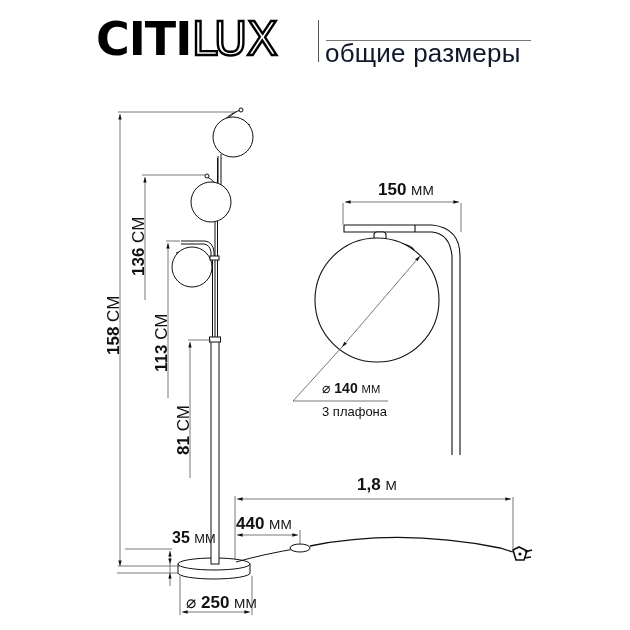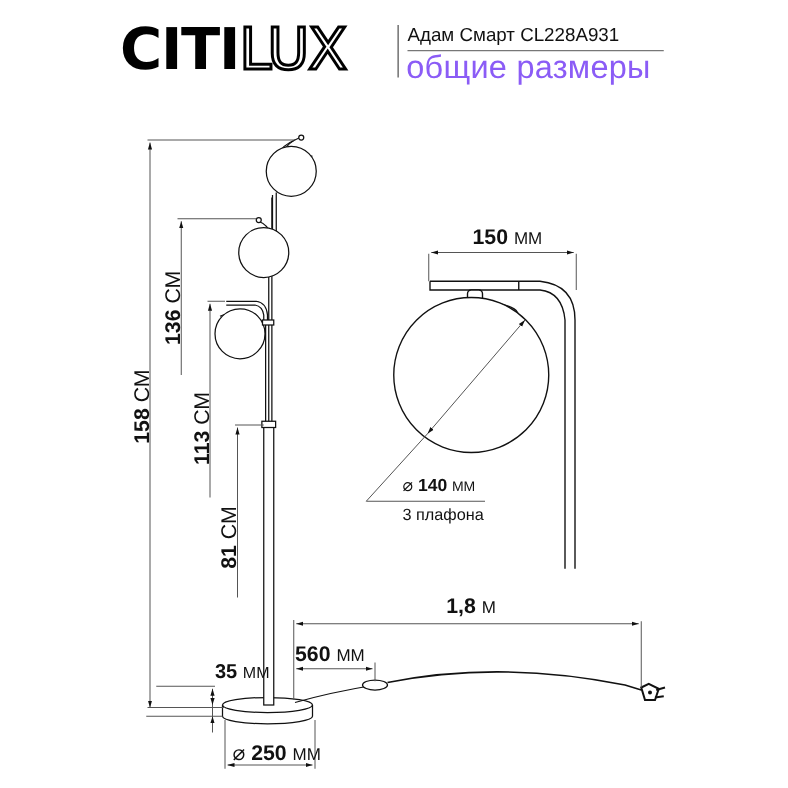--- a/index.html
+++ b/index.html
@@ -4,37 +4,36 @@
 <style>
   html, body { margin:0; padding:0; background:#ffffff; }
   body { width:630px; height:630px; position:relative; overflow:hidden; font-family:"Liberation Sans", sans-serif; color:#111; }
   .header { position:absolute; left:0; top:0; width:630px; height:80px; }
   .logo { position:absolute; left:96px; top:16px; height:50px; display:flex; align-items:flex-start; }
   .logo-solid { font-family:"DejaVu Sans", sans-serif; font-weight:bold; font-size:46px; letter-spacing:-1px; color:#000; line-height:1; }
   .logo-outline { font-family:"DejaVu Sans", sans-serif; font-weight:normal; font-size:46px; letter-spacing:-1px; color:#fff; -webkit-text-stroke:2.4px #000; line-height:1; }
   .header-divider { position:absolute; left:318px; top:20px; width:1px; height:42px; background:#555; }
   .product-name { position:absolute; left:326px; top:20px; font-size:15px; color:#111; }
   .subtitle-rule { position:absolute; left:326px; top:40px; width:205px; height:1px; background:#777; }
-  .subtitle { position:absolute; left:325px; top:38px; font-size:26px; color:#8b5cf6; letter-spacing:0.2px; }
+  .subtitle { position:absolute; left:325px; top:38px; font-size:26px; color:#0f172a; letter-spacing:0.2px; }
   svg.drawing { position:absolute; left:0; top:0; }
   .lbl { position:absolute; white-space:nowrap; color:#111; }
   .lbl b { font-weight:bold; font-family:"Liberation Sans", sans-serif; }
   .lbl .unit { font-size:0.8em; }
   .vlbl { position:absolute; transform-origin:left top; transform:rotate(-90deg); white-space:nowrap; }
 </style>
 </head>
 <body>
 
 <div class="header">
   <div class="logo">
     <span class="logo-solid">CITI</span>
       <span class="logo-outline">LUX</span>
   </div>
   <div class="header-divider"></div>
-  <div class="product-name">Адам Смарт CL228A931</div>
   <div class="subtitle-rule"></div>
   <div class="subtitle">общие размеры</div>
 </div>
 
 <svg class="drawing" width="630" height="630" viewBox="0 0 630 630" xmlns="http://www.w3.org/2000/svg">
   <defs>
     <marker id="arr" viewBox="0 0 10 10" refX="10" refY="5" markerWidth="7" markerHeight="7" orient="auto-start-reverse">
       <path d="M0,2 L10,5 L0,8 z" fill="#111"></path>
     </marker>
   </defs>
@@ -146,17 +145,17 @@
   </g>
 </svg>
 
 <div class="vlbl" style="left:104px;top:355px;font-size:17px;"><b>158</b> <span class="unit">СМ</span></div>
 <div class="vlbl" style="left:129px;top:276px;font-size:17px;"><b>136</b> <span class="unit">СМ</span></div>
 <div class="vlbl" style="left:152px;top:372px;font-size:17px;"><b>113</b> <span class="unit">СМ</span></div>
 <div class="vlbl" style="left:174px;top:455px;font-size:17px;"><b>81</b> <span class="unit">СМ</span></div>
 
 <div class="lbl" style="left:128px;top:529px;font-size:16px;margin-left:44px;"><b>35</b> <span class="unit">ММ</span></div>
 <div class="lbl" style="left:186px;top:592px;font-size:17px;"><span>⌀</span> <b>250</b> <span class="unit">ММ</span></div>
-<div class="lbl" style="left:236px;top:514px;font-size:17px;"><b>560</b> <span class="unit">ММ</span></div>
+<div class="lbl" style="left:236px;top:514px;font-size:17px;"><b>440</b> <span class="unit">ММ</span></div>
 <div class="lbl" style="left:357px;top:475px;font-size:17px;"><b>1,8</b> <span class="unit">М</span></div>
 <div class="lbl" style="left:378px;top:180px;font-size:17px;text-align:right;"><b>150</b> <span class="unit">ММ</span></div>
 <div class="lbl" style="left:322px;top:380px;font-size:14px;"><span>⌀</span> <b>140</b> <span class="unit">ММ</span></div>
 <div class="lbl" style="left:322px;top:404px;font-size:13px;">3 плафона</div>
 
 </body></html>

